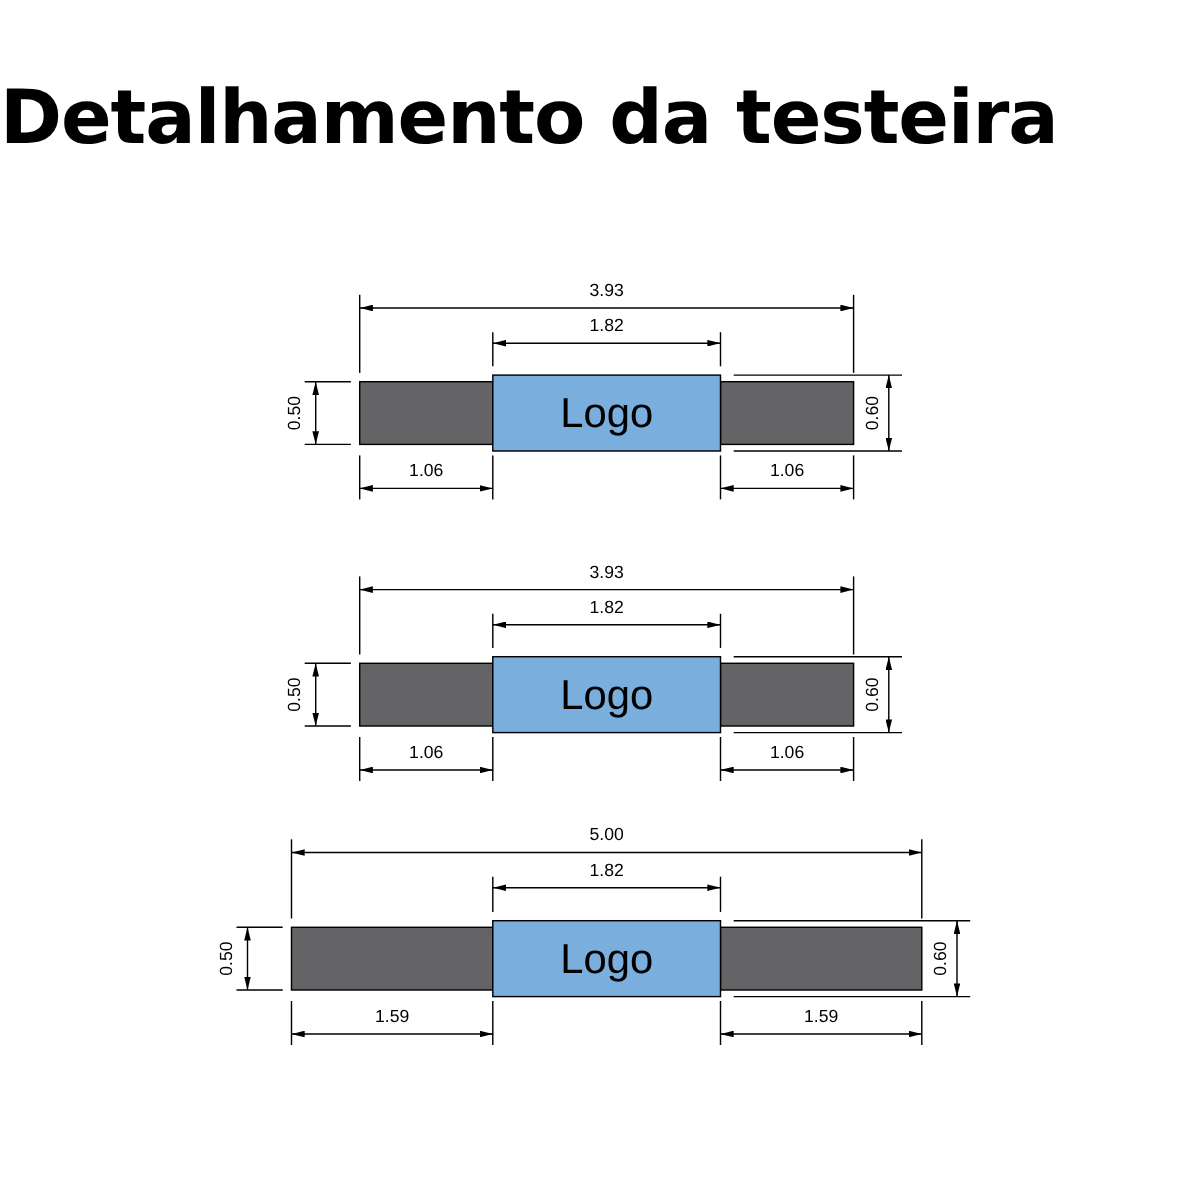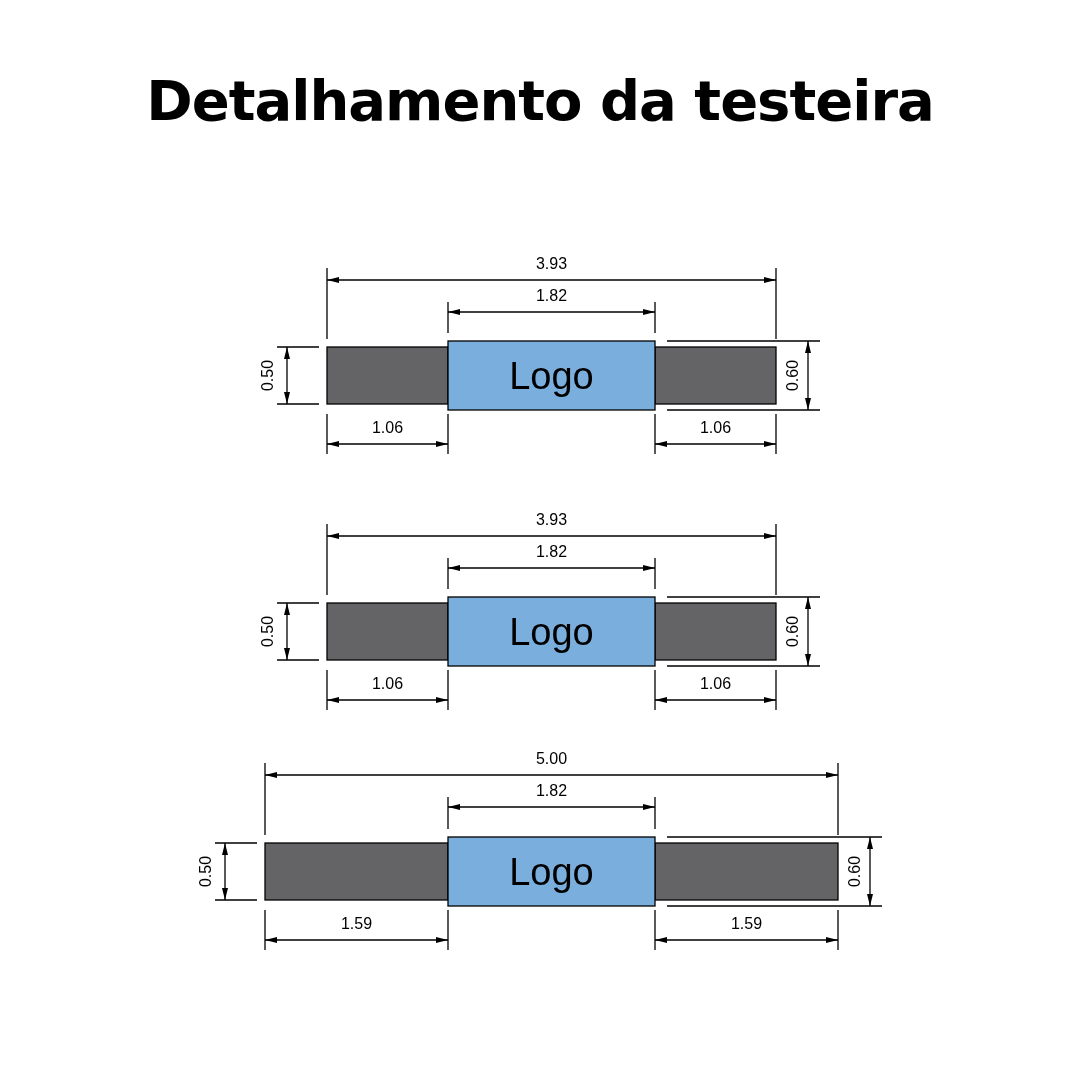--- a/index.html
+++ b/index.html
@@ -1,17 +1,17 @@
 <!DOCTYPE html>
 <html><head>
 <meta charset="utf-8">
 <style>
   html, body { margin:0; padding:0; background:#ffffff; }
   body { width:1080px; height:1080px; position:relative; overflow:hidden; font-family:"Liberation Sans", sans-serif; }
-  .title { position:absolute; left:0; top:68px; width:1080px; text-align:center; font-family:"DejaVu Sans", sans-serif; font-weight:bold; font-size:56px; letter-spacing:-1px; color:#000; }
+  .title { position:absolute; left:0; top:68px; width:1080px; font-family:"DejaVu Sans", sans-serif; font-weight:bold; font-size:68px; letter-spacing:-1px; color:#000; }
   svg { position:absolute; left:0; top:0; }
   .dimtext { font-family:"Liberation Sans", sans-serif; font-size:16px; fill:#000; }
   .logotext { font-family:"Liberation Sans", sans-serif; font-size:38px; fill:#000; }
 </style>
 </head>
 <body>
 
 <div class="title">Detalhamento da testeira</div>
 
 <svg id="drawing" width="1080" height="1080" viewBox="0 0 1080 1080" xmlns="http://www.w3.org/2000/svg">

